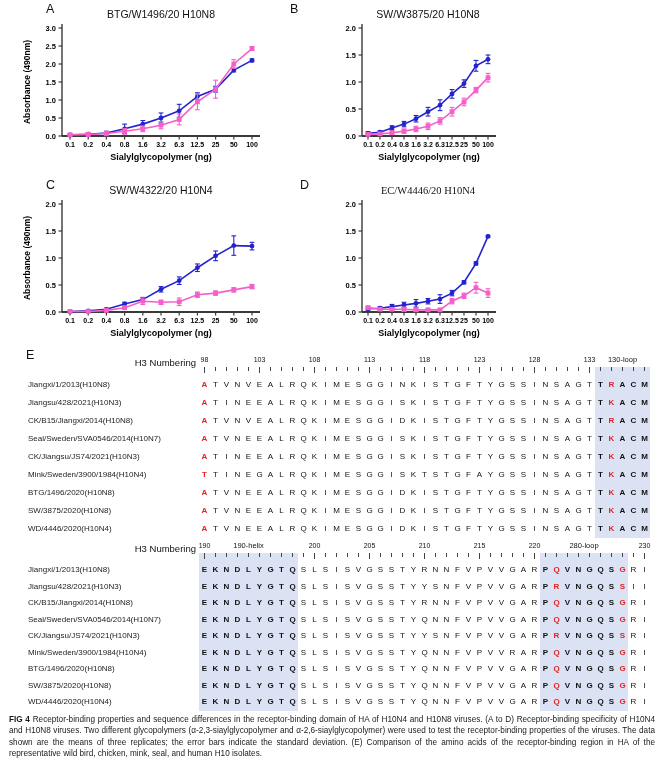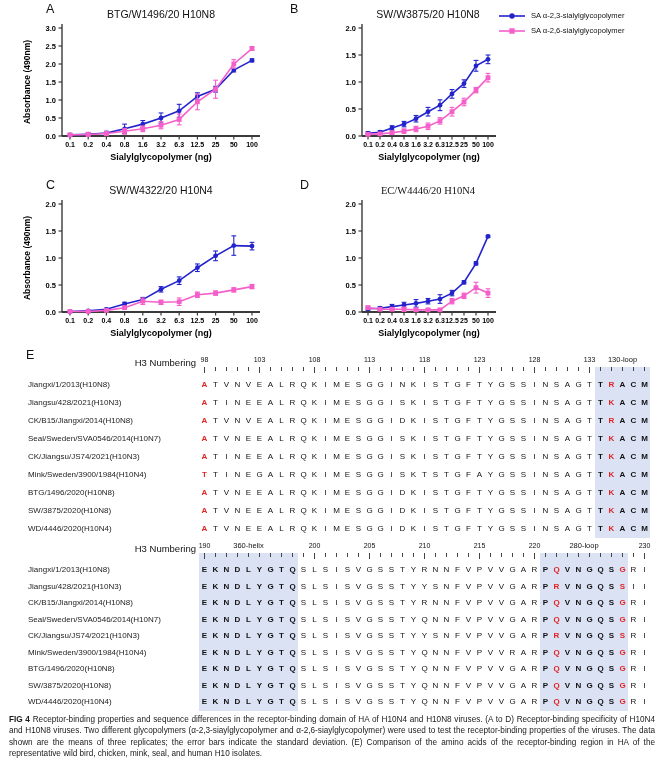--- a/index.html
+++ b/index.html
@@ -562,36 +562,20 @@
           <rect x="81.6" y="131.44" width="4.8" height="4.8" fill="#f55fc9"></rect>
           <rect x="93.6" y="131.44" width="4.8" height="4.8" fill="#f55fc9"></rect>
           <rect x="105.6" y="131.44" width="4.8" height="4.8" fill="#f55fc9"></rect>
           <rect x="117.6" y="122.8" width="4.8" height="4.8" fill="#f55fc9"></rect>
           <rect x="129.6" y="117.39999999999999" width="4.8" height="4.8" fill="#f55fc9"></rect>
           <rect x="141.6" y="109.3" width="4.8" height="4.8" fill="#f55fc9"></rect>
           <rect x="153.6" y="114.69999999999999" width="4.8" height="4.8" fill="#f55fc9"></rect>
         </g>
       </svg>
     </div>
-  <div class="legend" id="legend">
-      <div class="legend-item">
-        <svg width="30" height="10" viewBox="0 0 30 10">
-          <line x1="2" y1="5" x2="28" y2="5" stroke="#2323cd" stroke-width="1.6"></line>
-          <circle cx="15" cy="5" r="2.7" fill="#2323cd"></circle>
-        </svg>
-        <div class="legend-label">SA α-2,3-sialylglycopolymer</div>
-      </div>
-      <div class="legend-item">
-        <svg width="30" height="10" viewBox="0 0 30 10">
-          <line x1="2" y1="5" x2="28" y2="5" stroke="#f55fc9" stroke-width="1.6"></line>
-          <rect x="12.3" y="2.3" width="5.4" height="5.4" fill="#f55fc9"></rect>
-        </svg>
-        <div class="legend-label">SA α-2,6-sialylglycopolymer</div>
-      </div>
-    </div>
   <div class="aln" id="aln">
       <div class="panel-letter" style="left: 26px; top: -4px;">E</div>
       <div class="band" style="left: 595px; width: 55px; top: 15px; height: 171px; background: rgb(219, 226, 244);"></div>
       <div class="ruler-title" style="top: 5px;">H3 Numbering</div>
       <div class="num" style="left: 204.5px; top: 4px;">98</div>
       <div class="num" style="left: 259.5px; top: 4px;">103</div>
       <div class="num" style="left: 314.5px; top: 4px;">108</div>
       <div class="num" style="left: 369.5px; top: 4px;">113</div>
       <div class="num" style="left: 424.5px; top: 4px;">118</div>
       <div class="num" style="left: 479.5px; top: 4px;">123</div>
@@ -1020,21 +1004,21 @@
       <div class="band" style="left: 199px; width: 99px; top: 201px; height: 157.5px; background: rgb(219, 226, 244);"></div>
       <div class="band" style="left: 540px; width: 88px; top: 201px; height: 157.5px; background: rgb(219, 226, 244);"></div>
       <div class="ruler-title" style="top: 191px;">H3 Numbering</div>
       <div class="num" style="left: 204.5px; top: 190px;">190</div>
       <div class="num" style="left: 314.5px; top: 190px;">200</div>
       <div class="num" style="left: 369.5px; top: 190px;">205</div>
       <div class="num" style="left: 424.5px; top: 190px;">210</div>
       <div class="num" style="left: 479.5px; top: 190px;">215</div>
       <div class="num" style="left: 534.5px; top: 190px;">220</div>
       <div class="num" style="left: 644.5px; top: 190px;">230</div>
-      <div class="regionlab" style="left: 248.5px; top: 189px;">360-helix</div>
+      <div class="regionlab" style="left: 248.5px; top: 189px;">190-helix</div>
       <div class="regionlab" style="left: 584px; top: 189px;">280-loop</div>
       <div class="tick" style="left: 204px; top: 201px; width: 1.3px; height: 6px;"></div>
       <div class="tick" style="left: 215px; top: 201px; width: 1px; height: 3.5px;"></div>
       <div class="tick" style="left: 226px; top: 201px; width: 1px; height: 3.5px;"></div>
       <div class="tick" style="left: 237px; top: 201px; width: 1px; height: 3.5px;"></div>
       <div class="tick" style="left: 248px; top: 201px; width: 1px; height: 3.5px;"></div>
       <div class="tick" style="left: 259px; top: 201px; width: 1px; height: 3.5px;"></div>
       <div class="tick" style="left: 270px; top: 201px; width: 1px; height: 3.5px;"></div>
       <div class="tick" style="left: 281px; top: 201px; width: 1px; height: 3.5px;"></div>
       <div class="tick" style="left: 292px; top: 201px; width: 1px; height: 3.5px;"></div>

